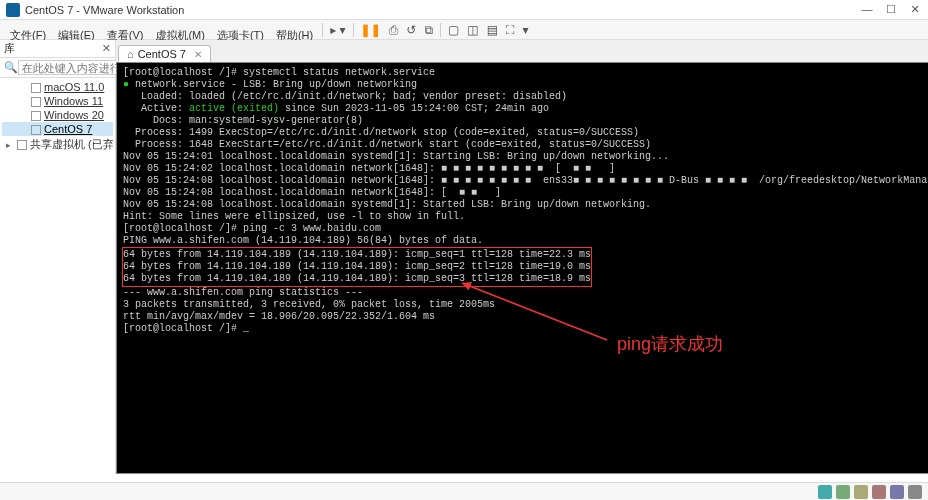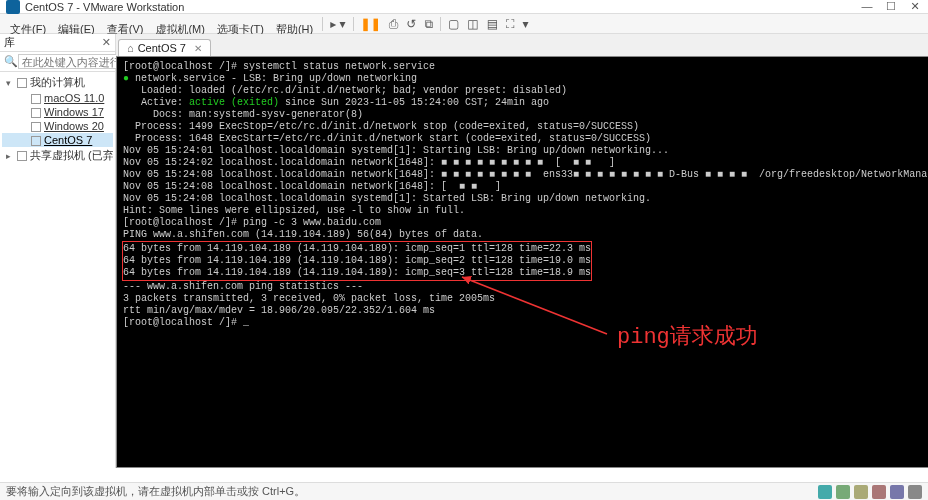--- a/index.html
+++ b/index.html
@@ -1,17 +1,17 @@
 <!DOCTYPE html>
 <html><head>
 <meta charset="utf-8">
 <style>
   * { margin:0; padding:0; box-sizing:border-box; }
   body { font-family:"Segoe UI","Microsoft YaHei",Tahoma,sans-serif; font-size:11px; background:#fff; color:#222; width:928px; height:500px; overflow:hidden; position:relative; }
-  .titlebar { height:14px; display:flex; align-items:center; padding:0 6px; background:#fff; border-bottom:1px solid #ddd; }
+  .titlebar { height:20px; display:flex; align-items:center; padding:0 6px; background:#fff; border-bottom:1px solid #ddd; }
   .titlebar .logo { width:14px; height:14px; background:#0e639c; border-radius:2px; margin-right:5px; }
   .titlebar .title { flex:1; font-size:11px; color:#333; }
   .titlebar .winbtns { display:flex; gap:10px; color:#555; font-size:11px; }
   .titlebar .winbtns span { cursor:pointer; width:14px; text-align:center; }
   .menubar { height:20px; display:flex; align-items:center; padding:0 4px; background:#f6f6f6; border-bottom:1px solid #ddd; }
   .menubar .mitem { padding:0 6px; font-size:11px; color:#333; cursor:pointer;margin-top:11px; }
   .menubar .sep { width:1px; height:14px; background:#ccc; margin:0 3px; }
   .menubar .tbtn { padding:0 4px; color:#555; font-size:12px; cursor:pointer; }
   .menubar .pause { color:#ff8c00; font-weight:bold; }
   .body { display:flex; height:434px; }
@@ -29,21 +29,21 @@
   .sidebar .tnode .ic { display:inline-block; width:10px; height:10px; border:1px solid #999; margin-right:3px; vertical-align:middle; }
   .main { flex:1; display:flex; flex-direction:column; background:#f0f0f0; }
   .tabs { height:22px; display:flex; align-items:flex-end; padding:2px 2px 0; background:#f0f0f0; }
   .tab { background:#fff; border:1px solid #bbb; border-bottom:none; padding:2px 8px; font-size:11px; border-radius:3px 3px 0 0; display:flex; align-items:center; gap:4px; cursor:pointer; }
   .tab .home { color:#666; }
   .tab .tx { font-size:10px; color:#888; margin-left:4px; cursor:pointer; }
   .term { flex:1; background:#000; color:#ccc; font-family:"Consolas","Courier New",monospace; font-size:10px; line-height:12px; padding:4px 6px; position:relative; overflow:hidden; border:1px solid #888; }
   .term .ln { white-space:pre; }
   .term .grn { color:#22cc22; }
   .term .box { border:1px solid #e33; padding:1px 0; margin:0 -1px; display:inline-block; }
-  .annot { position:absolute; color:#e33; font-size:22px; font-family:Liberation Mono, monospace; }
+  .annot { position:absolute; color:#e33; font-size:18px; font-family:Liberation Sans, sans-serif; }
   .arrow { position:absolute; }
   .statusbar { position:absolute; left:0; right:0; bottom:0; height:18px; background:#f6f6f6; border-top:1px solid #ddd; font-size:11px; color:#555; display:flex; align-items:center; padding:0 6px; }
   .statusbar .spacer { flex:1; }
   .statusbar .sicon2 { width:14px; height:14px; background:#4aa; margin-left:4px; border-radius:2px; }
 </style>
 </head>
 <body>
 
 <div class="titlebar">
   <div class="logo"></div>
@@ -83,23 +83,22 @@
     <div class="shead">
       <span>库</span>
       <span class="x">✕</span>
     </div>
     <div class="search">
       <span class="sicon">🔍</span>
       <input type="text" placeholder="在此处键入内容进行搜索" style="">
       <span class="sicon">▾</span>
     </div>
     <div class="tree" id="tree">
-        <div class="tnode"><span class="tw">▾</span><span class="ic"></span><span>我的计算机</span></div>
         <div class="tnode l2"><span class="tw"></span><span class="ic"></span><span>macOS 11.0</span></div>
-        <div class="tnode l2"><span class="tw"></span><span class="ic"></span><span>Windows 17</span></div>
+        <div class="tnode l2"><span class="tw"></span><span class="ic"></span><span>Windows 11</span></div>
         <div class="tnode l2"><span class="tw"></span><span class="ic"></span><span>Windows 20</span></div>
         <div class="tnode l2 sel"><span class="tw"></span><span class="ic"></span><span>CentOS 7</span></div>
         <div class="tnode"><span class="tw">▸</span><span class="ic"></span><span>共享虚拟机 (已弃用)</span></div>
       </div>
   </div>
 
   <div class="main">
     <div class="tabs">
       <div class="tab">
         <span class="home">⌂</span>
@@ -115,21 +114,20 @@
             </marker>
           </defs>
         <line x1="150" y1="62" x2="5" y2="5" stroke="#e33" stroke-width="1.5" marker-end="url(#ah)"></line>
       </svg>
       <div class="annot" style="left:500px; top:275px;">ping请求成功</div>
     </div>
   </div>
 </div>
 
 <div class="statusbar">
-  <span>要将输入定向到该虚拟机，请在虚拟机内部单击或按 Ctrl+G。</span>
   <span class="spacer"></span>
   <span class="sicon2"></span>
   <span class="sicon2" style="background:#7a7;"></span>
   <span class="sicon2" style="background:#aa7;"></span>
   <span class="sicon2" style="background:#a77;"></span>
   <span class="sicon2" style="background:#77a;"></span>
   <span class="sicon2" style="background:#888;"></span>
 </div>
 
 </body></html>

